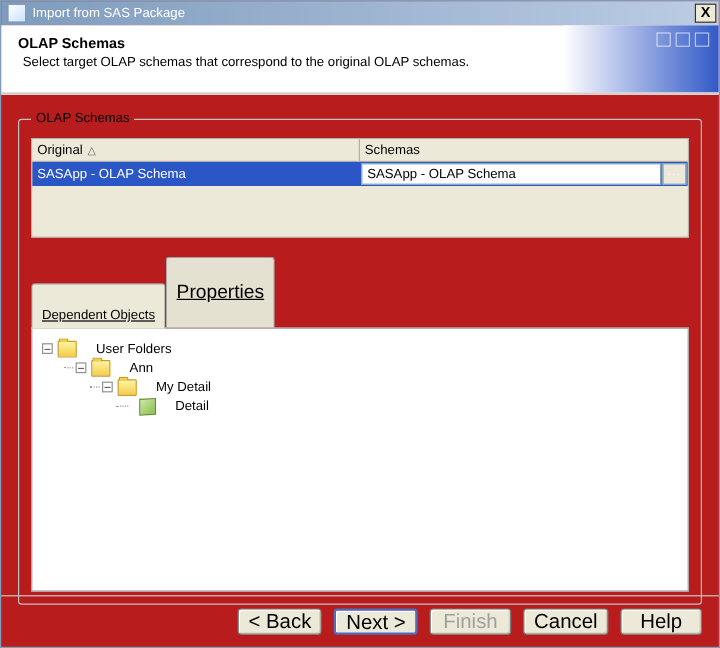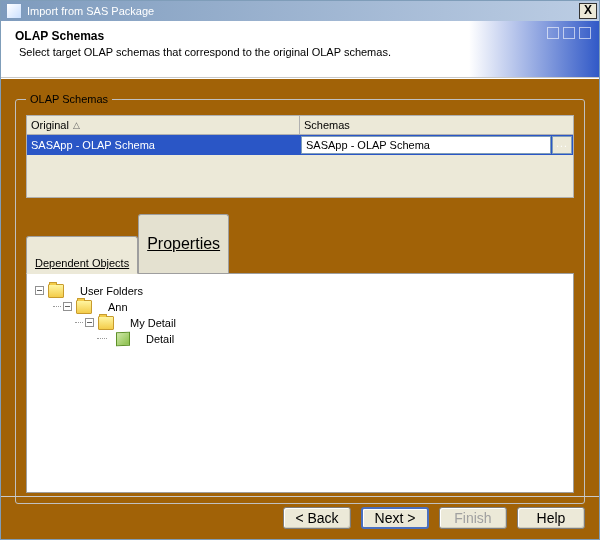--- a/index.html
+++ b/index.html
@@ -8,21 +8,21 @@
     font-family: Tahoma, Arial, sans-serif;
     font-size: 11px;
     background: #ece9d8;
     width: 600px;
     height: 540px;
     overflow: hidden;
   }
   .window {
     width: 600px;
     height: 540px;
-    background: #a16207;
+    background: #b91c1c;
     border: 1px solid #7f9db9;
     box-sizing: border-box;
     position: relative;
   }
   
   .titlebar {
     height: 20px;
     background: linear-gradient(to right, #7e9bbd, #bccde4);
     color: #fff;
     display: flex;
@@ -352,21 +352,21 @@
     border-top: 1px solid #c9c9c9;
     padding-top: 10px;
   }
   .btn {
     min-width: 68px;
     height: 22px;
     background: #ece9d8;
     border: 1px solid #7d7d7d;
     border-radius: 3px;
     font-family: inherit;
-    font-size: 14px;
+    font-size: 17px;
     cursor: pointer;
     box-shadow: inset 1px 1px 0 #fff, inset -1px -1px 0 #d0cdbd;
     padding: 0 8px;
   }
   .btn.default {
     border: 2px solid #4a6fbf;
     box-shadow: inset 1px 1px 0 #fff;
     height: 22px;
   }
   .btn:disabled {
@@ -471,16 +471,17 @@
           </ul>
         </div>
       </div>
     </fieldset>
   </div>
 
   <div class="footer">
     <button class="btn">&lt; Back</button>
     <button class="btn default">Next &gt;</button>
     <button class="btn" disabled="">Finish</button>
+    <button class="btn">Cancel</button>
     <button class="btn">Help</button>
   </div>
 
 </div>
 
 </body></html>

